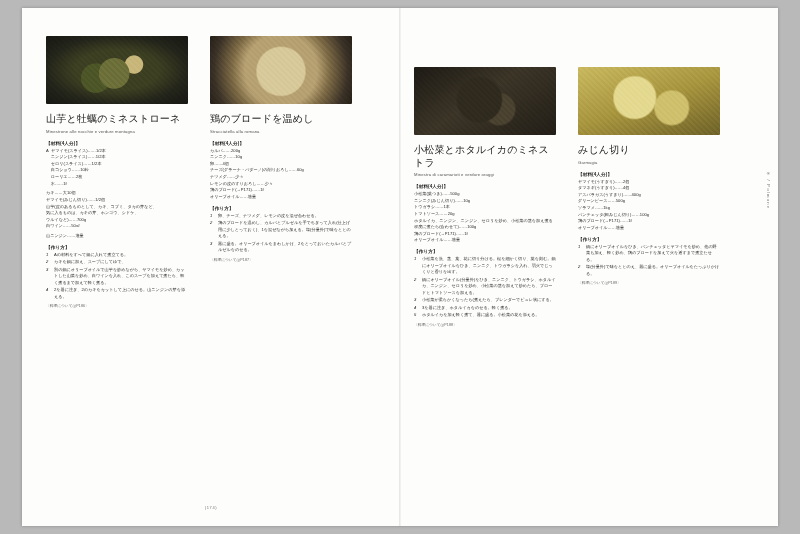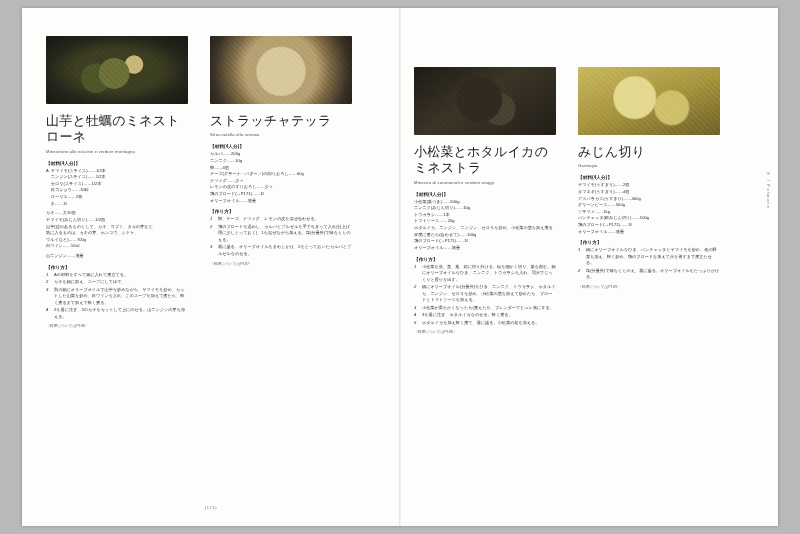--- a/index.html
+++ b/index.html
@@ -61,21 +61,21 @@
       radial-gradient(circle at 66% 60%, #cfc06d 0 16%, rgba(0,0,0,0) 18%),
       linear-gradient(160deg,#c9b95f 0%,#a8953f 50%,#6e6228 100%);
   }
   .photo .grain{
     position:absolute;inset:0;
     background:
       repeating-linear-gradient(45deg, rgba(255,255,255,.035) 0 2px, rgba(0,0,0,.03) 2px 4px);
     mix-blend-mode:overlay;
   }
   .title{
-    font-size:13px;
+    font-size:10px;
     color:#1a1a1a;
     margin:9px 0 3px 0;
     letter-spacing:.2px;
     line-height:1.25;
     font-weight:400;
   }
   .subtitle{
     font-size:4.2px;
     color:#555;
     margin:0 0 7px 0;
@@ -188,21 +188,21 @@
             </li>
         </ul>
         <div class="note">〈料理についてはP186〉</div>
       </div>
 
       <div class="col">
         <div class="photo ph2">
           <div class="inner"></div>
             <div class="grain"></div>
         </div>
-        <div class="title">ストラッチャテッラ</div>
+        <div class="title">鶏のブロードを温めし</div>
         <div class="subtitle">Stracciatella alla romana</div>
         <div class="sec-head">【材料(4人分)】</div>
         <div class="line">カルパ……200g</div>
         <div class="line">ニンニク……10g</div>
         <div class="line">卵……4個</div>
         <div class="line">チーズ(グラーナ・パダーノ)の削りおろし……60g</div>
         <div class="line">ナツメグ……少々</div>
         <div class="line">レモンの皮のすりおろし……少々</div>
         <div class="line">鶏のブロード(→P171)……1ℓ</div>
         <div class="line">オリーブオイル……適量</div>

